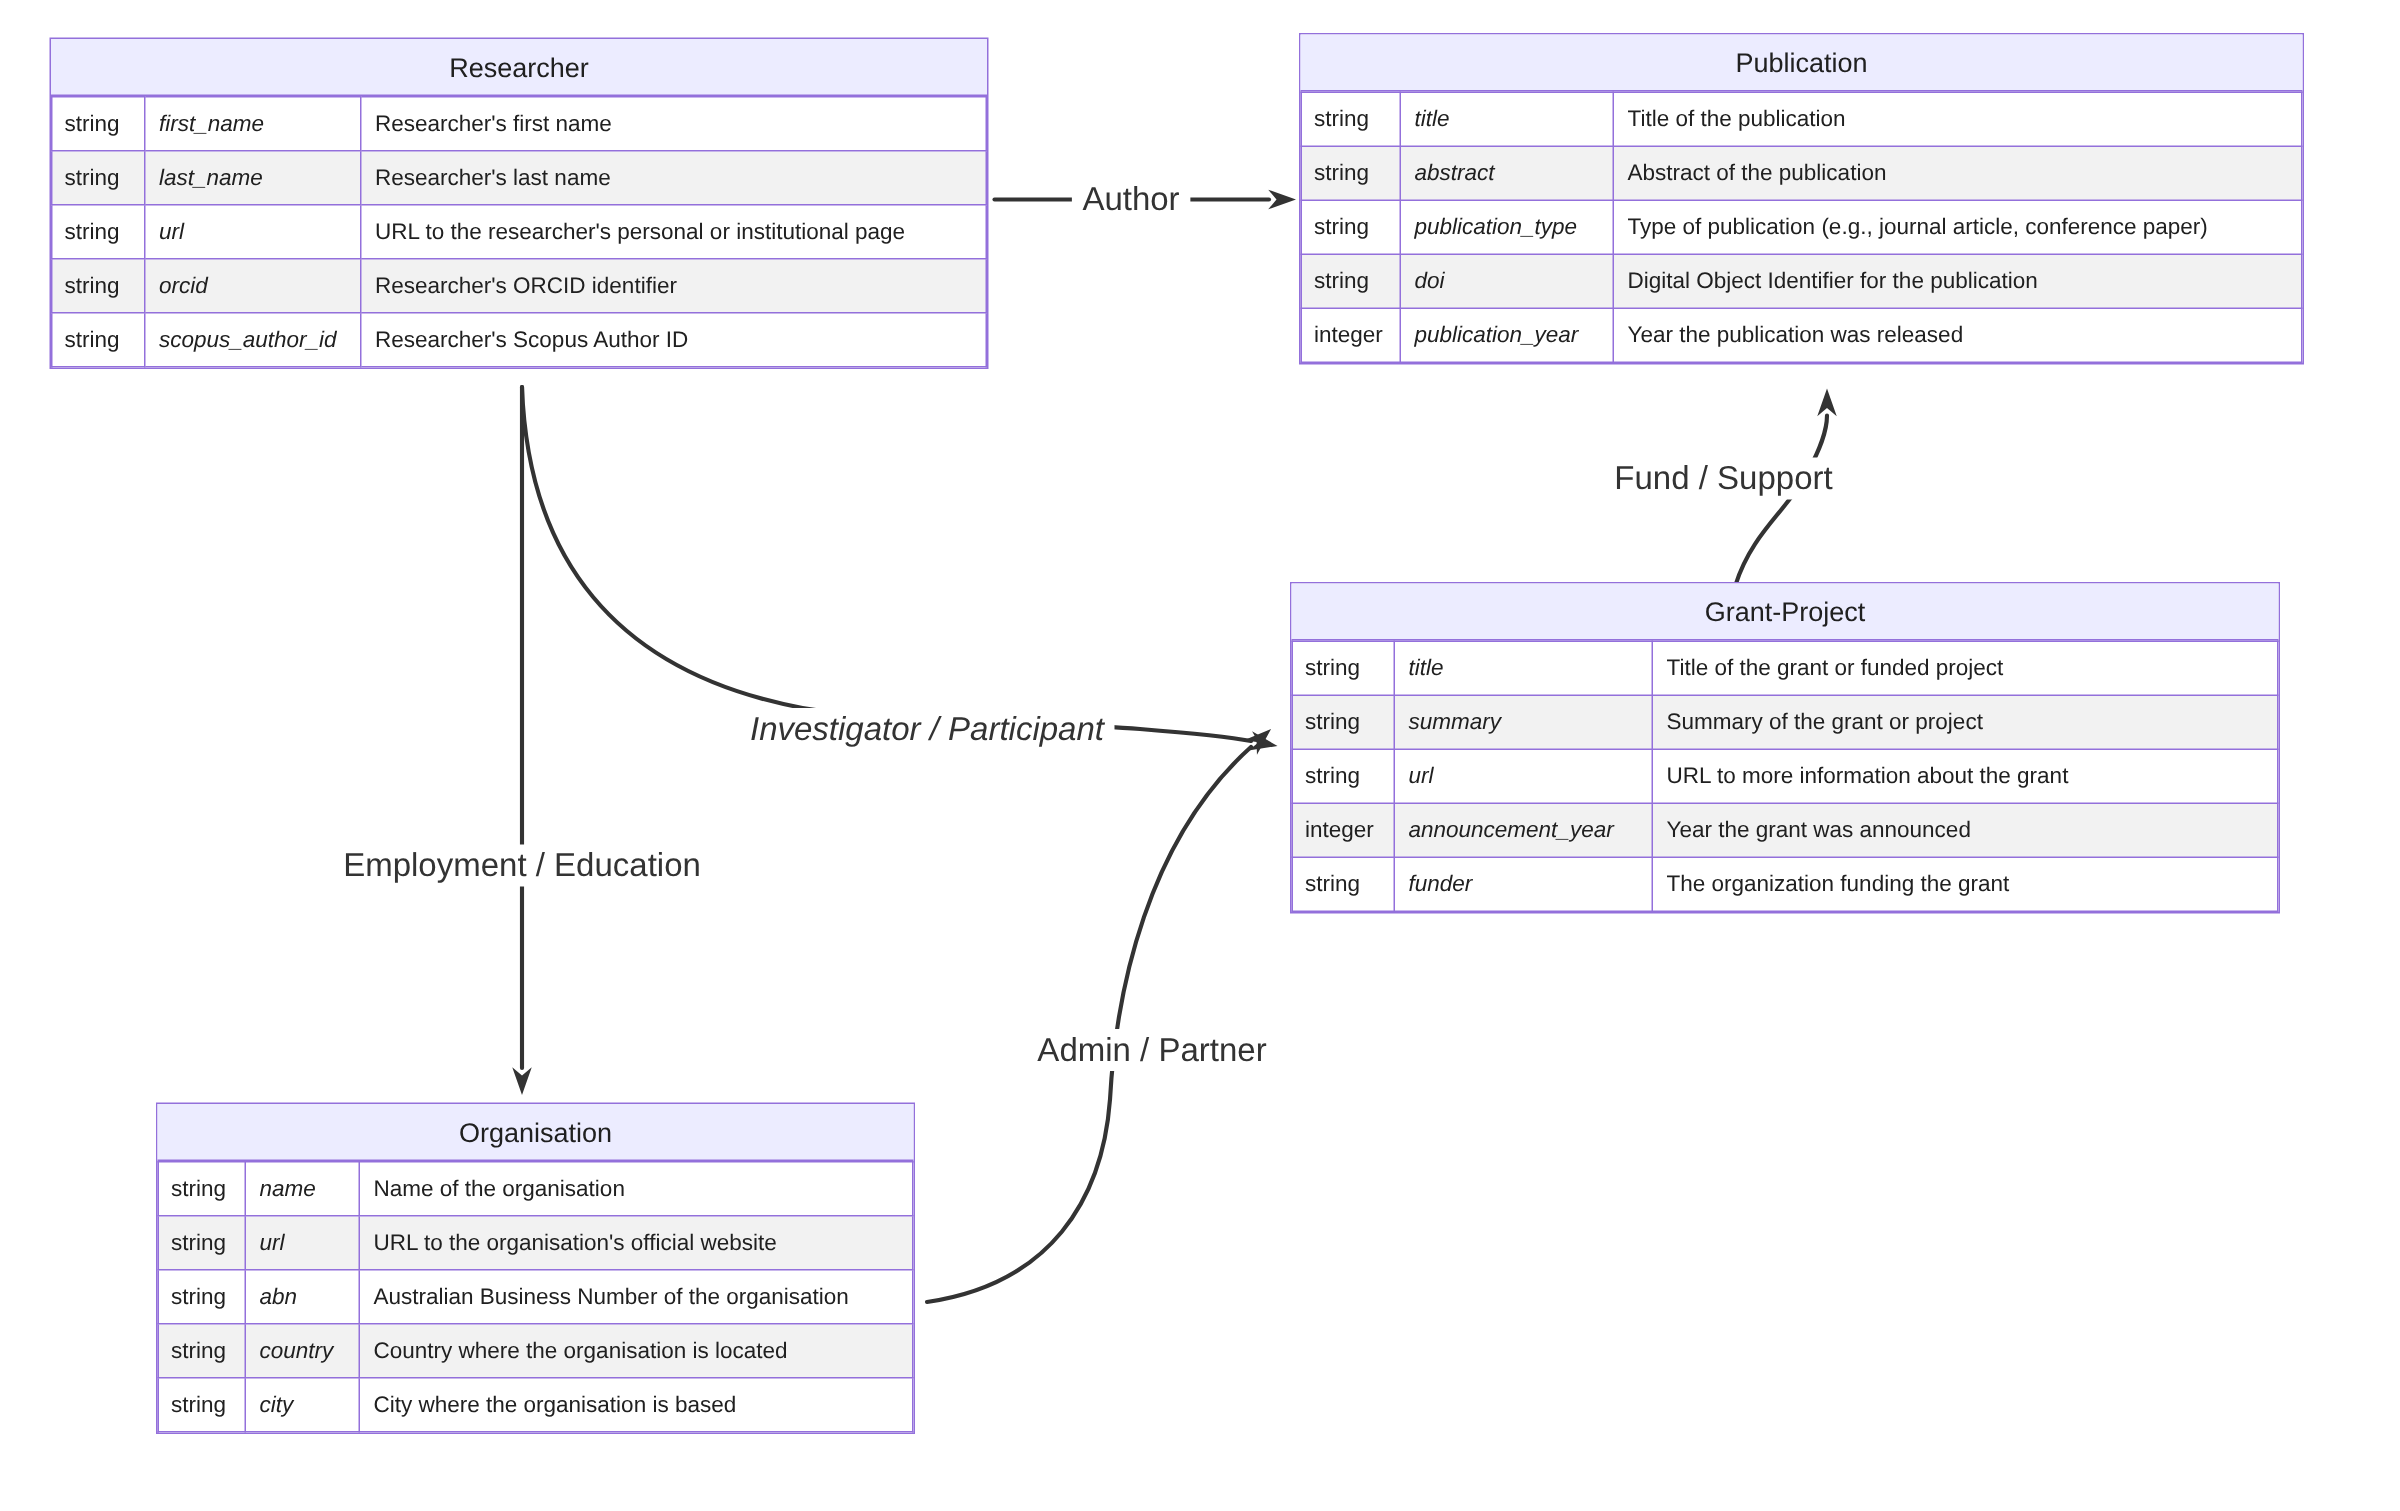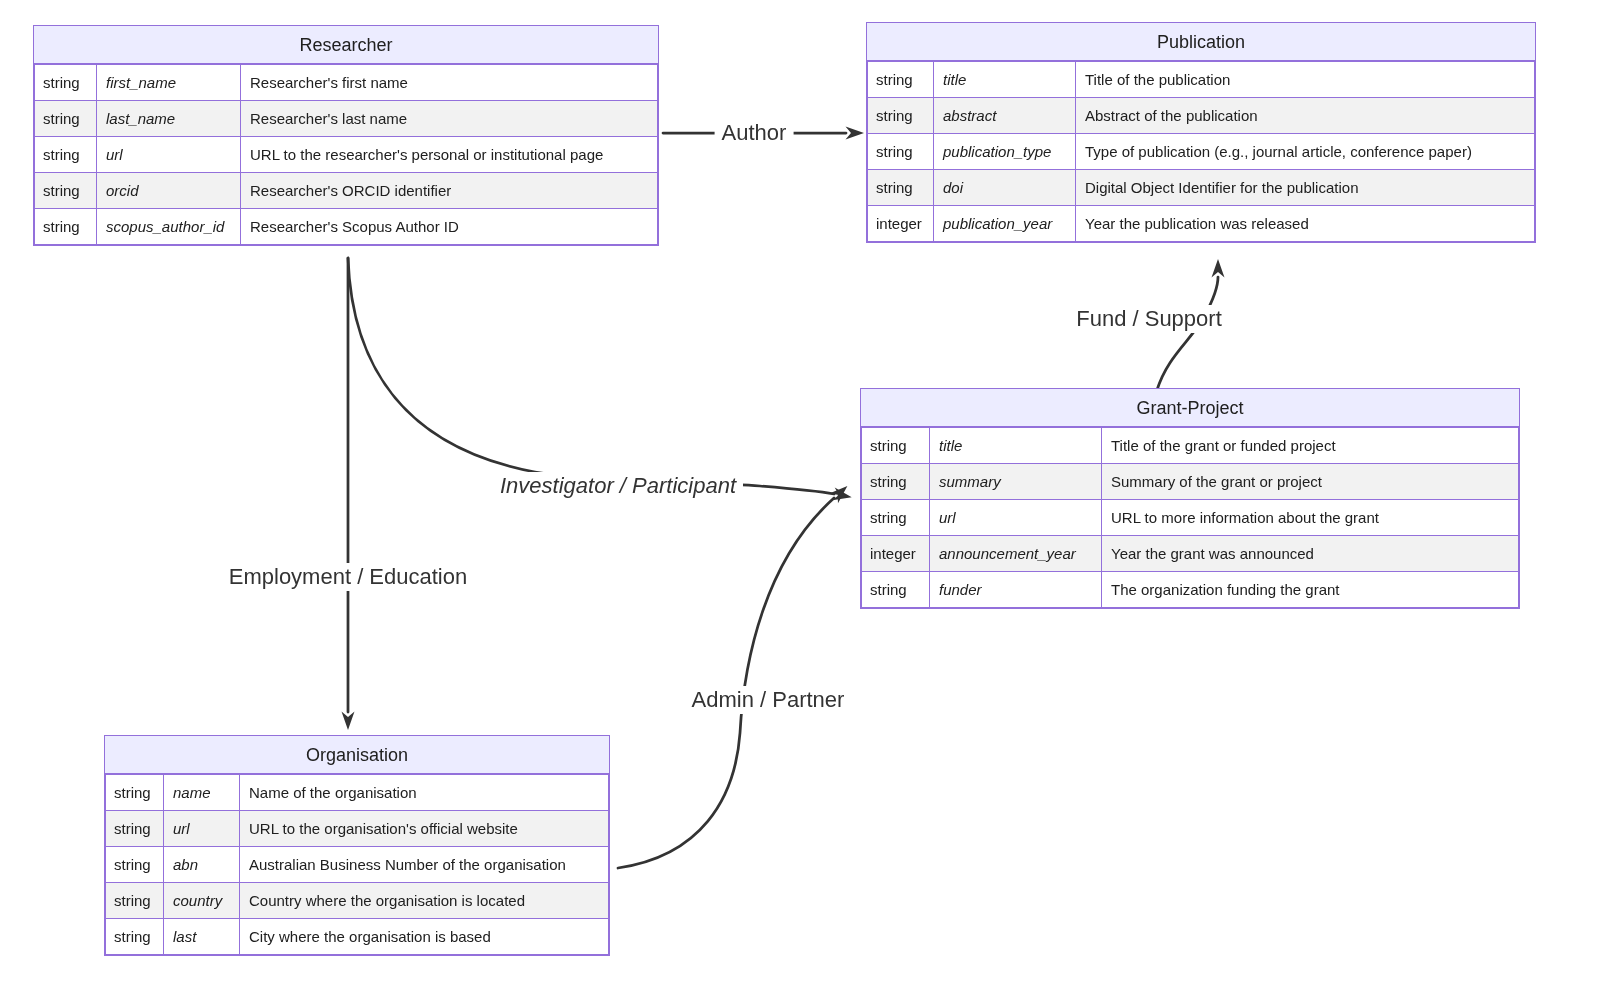--- a/index.html
+++ b/index.html
@@ -232,21 +232,21 @@
           <td class="n">abn</td>
           <td class="d">Australian Business Number of the organisation</td>
         </tr>
         <tr>
           <td class="t">string</td>
           <td class="n">country</td>
           <td class="d">Country where the organisation is located</td>
         </tr>
         <tr>
           <td class="t">string</td>
-          <td class="n">last</td>
+          <td class="n">city</td>
           <td class="d">City where the organisation is based</td>
         </tr>
       </tbody>
     </table>
   </div>
 
   <div class="edge-label" style="left:754px; top:133px;text-align:right;">Author</div>
   <div class="edge-label" style="left:1149px; top:319px;">Fund / Support</div>
   <div class="edge-label" style="left:618px; top:486px;font-style:italic;">Investigator / Participant</div>
   <div class="edge-label" style="left:348px; top:577px;">Employment / Education</div>

